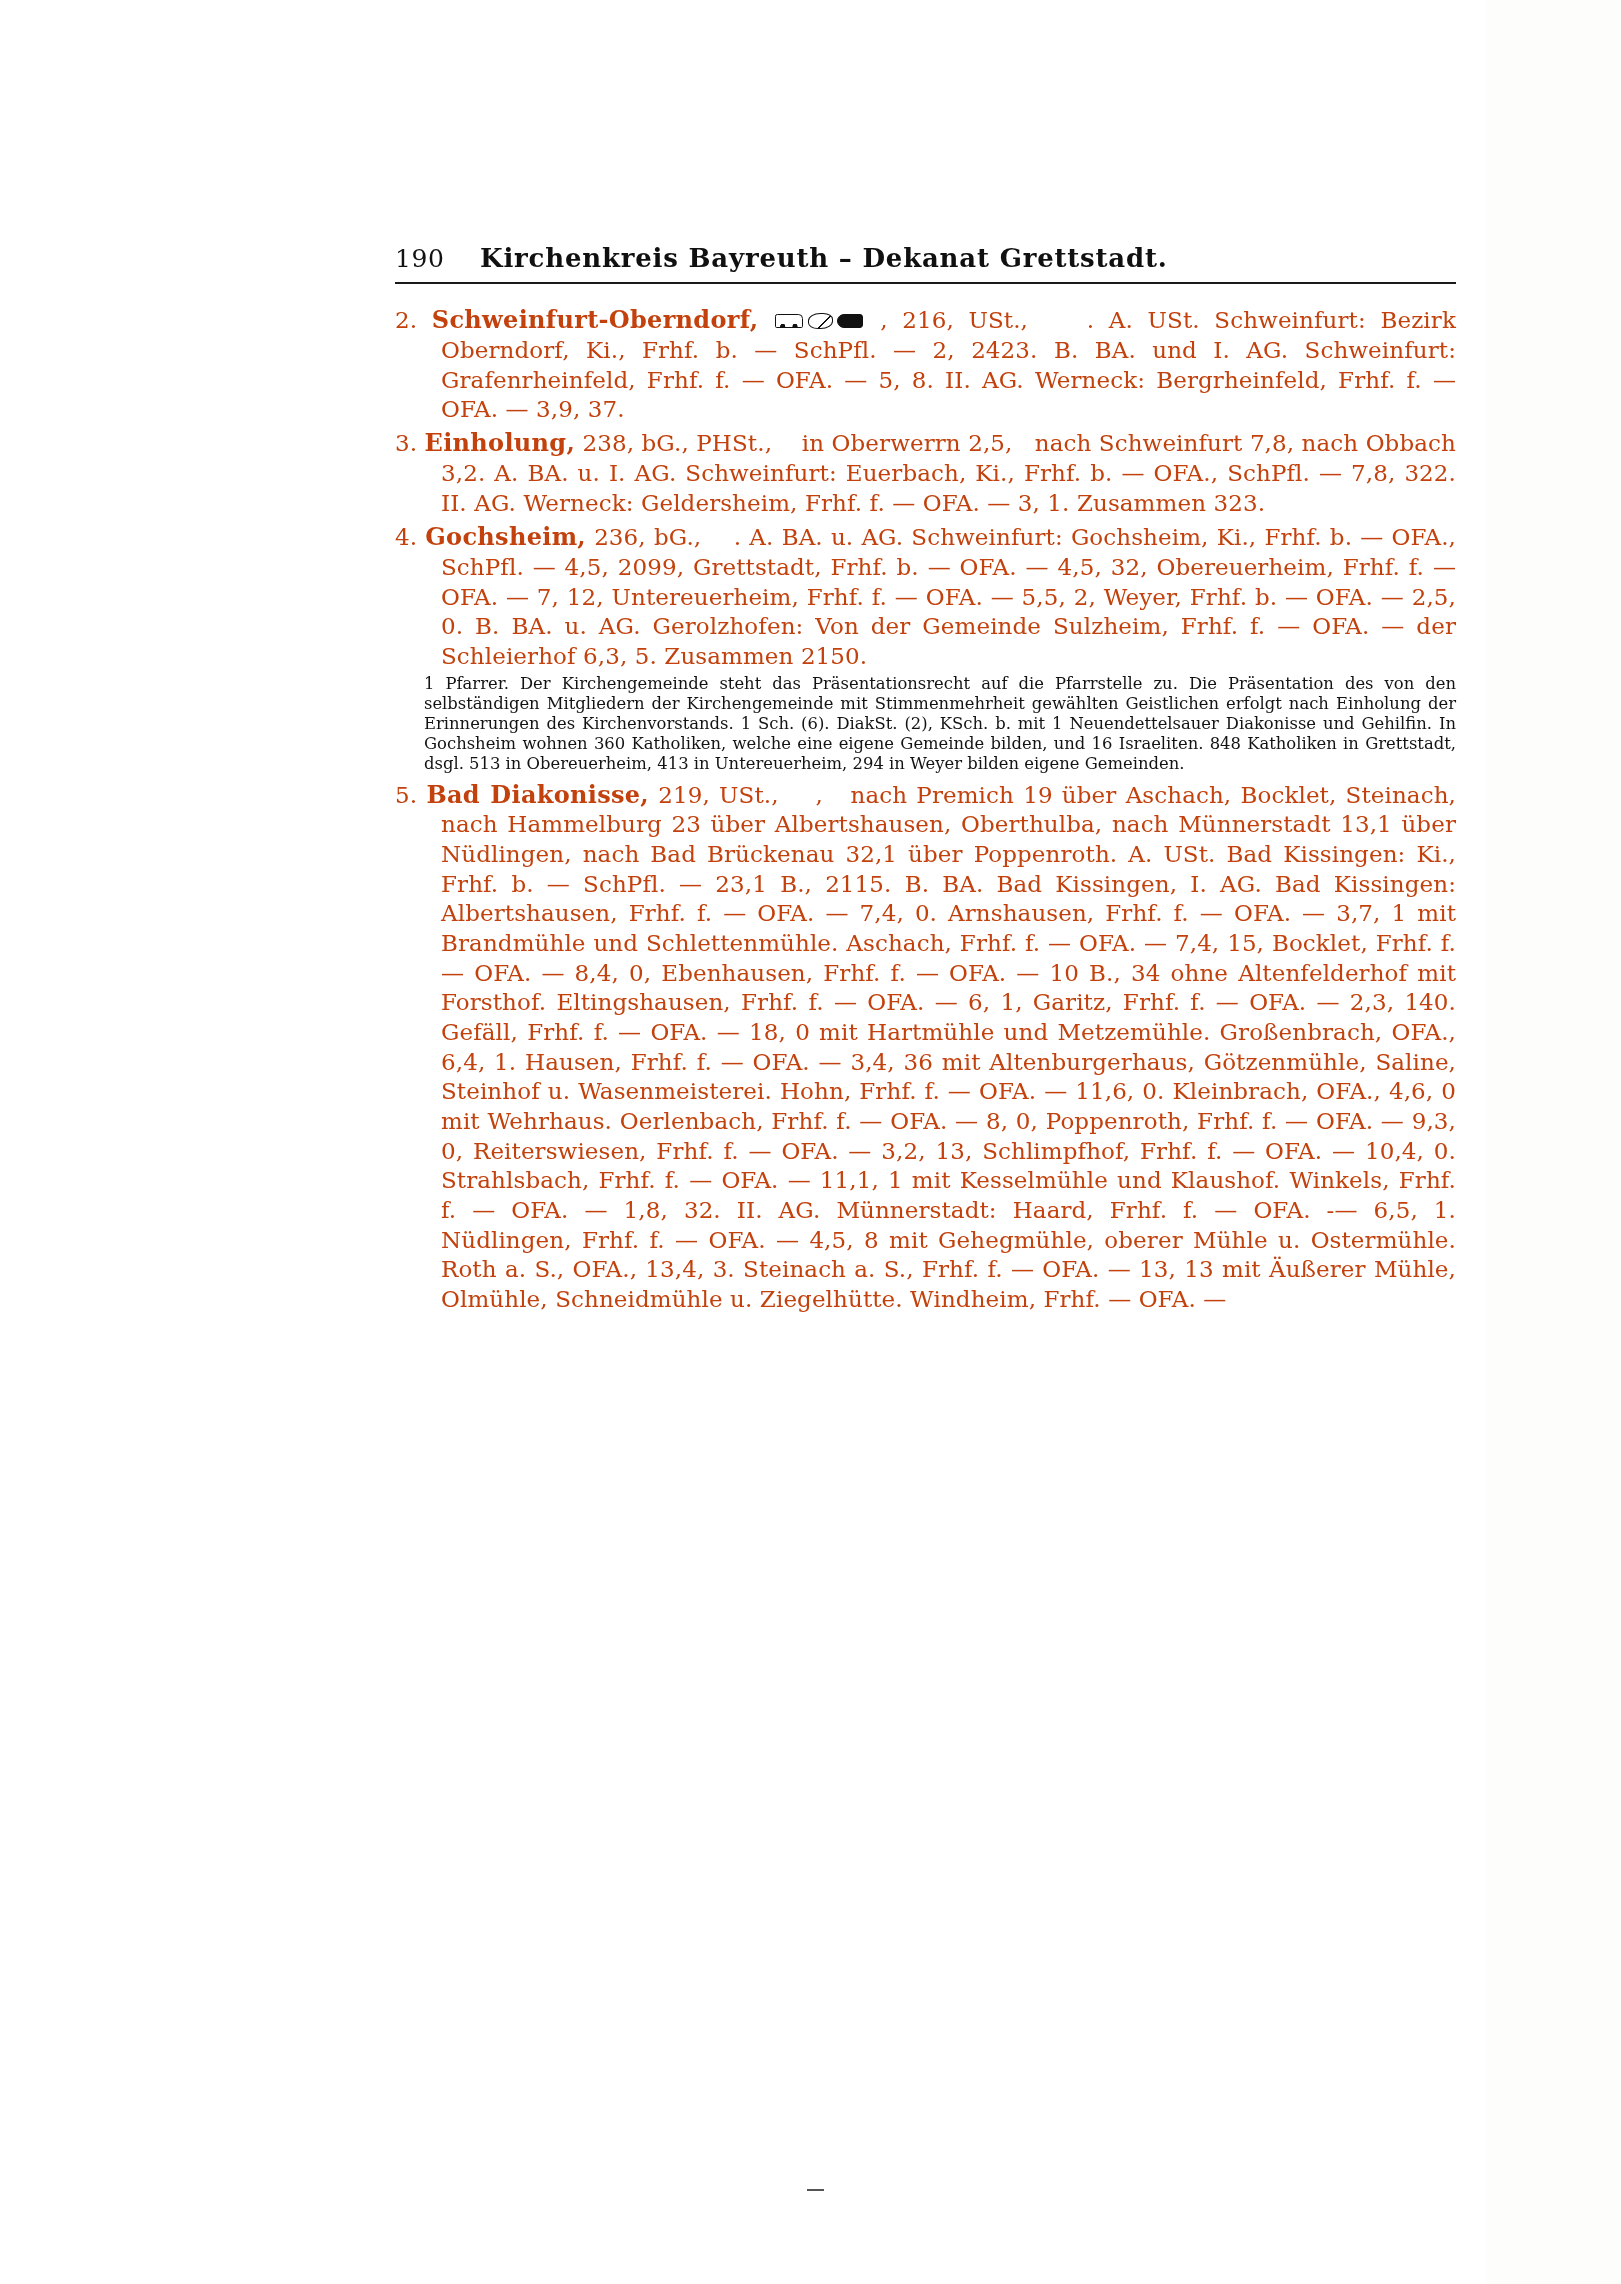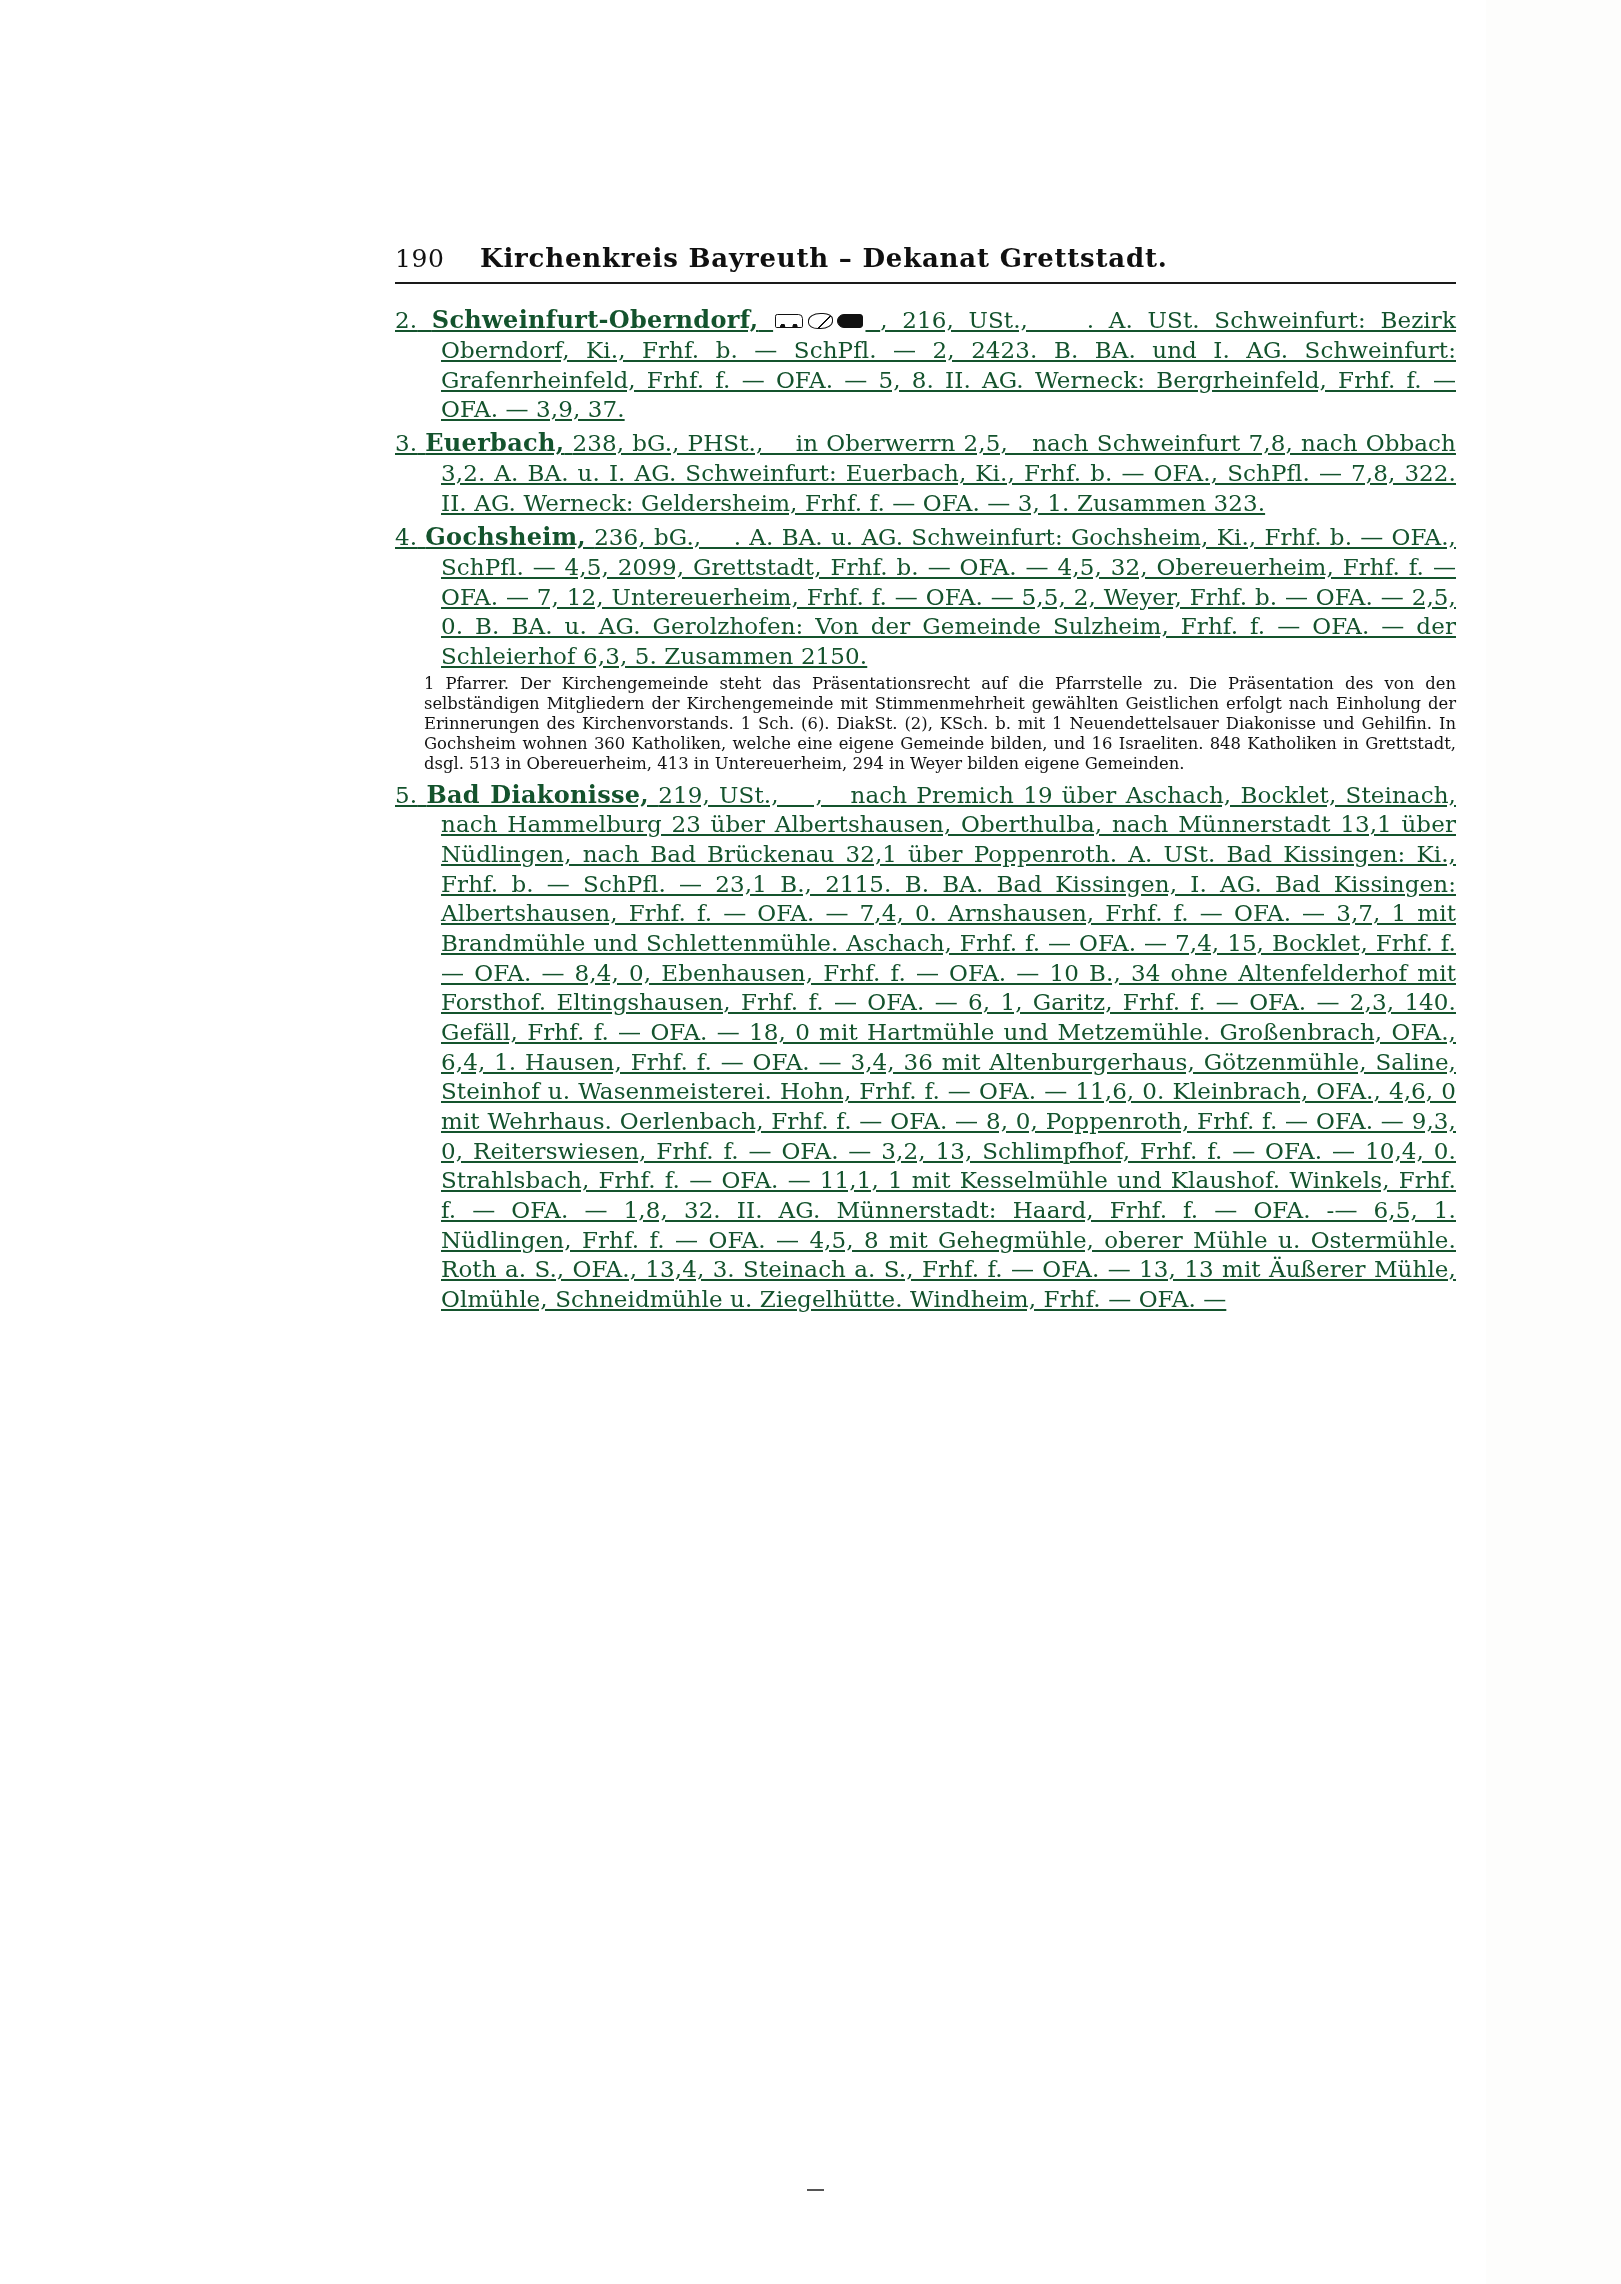--- a/index.html
+++ b/index.html
@@ -65,23 +65,22 @@
   .entry {
     margin-bottom: 3.4px;
   }
   .entry-main {
     font-size: 23px;
     line-height: 1.29;
     text-align: justify;
     text-justify: inter-word;
     padding-left: 46px;
     text-indent: -46px;
-    color: #14532d;
+    color: #c2410c;
     letter-spacing: 0.1px;
-    text-decoration: underline;
   }
   .num {
     font-weight: 400;
   }
   .placename {
     font-weight: 700;
     font-size: 24px;
     letter-spacing: 0.3px;
   }
   .note {
@@ -154,21 +153,21 @@
           <span class="num">2.</span>
           <span class="placename">Schweinfurt-Oberndorf,</span>
           <span class="glyph g-car"></span><span class="glyph g-horn"></span><span class="glyph g-boot"></span>
           <span>, 216, USt., &nbsp;&nbsp;&nbsp;. A. USt. Schweinfurt: Bezirk Oberndorf, Ki., Frhf. b. — SchPfl. — 2, 2423. B. BA. und I. AG. Schweinfurt: Grafenrheinfeld, Frhf. f. — OFA. — 5, 8. II. AG. Werneck: Bergrheinfeld, Frhf. f. — OFA. — 3,9, 37.</span>
         </div>
       </div>
 
       <div class="entry">
         <div class="entry-main">
           <span class="num">3.</span>
-          <span class="placename">Euerbach,</span>
+          <span class="placename">Einholung,</span>
           <span>238, bG., PHSt., &nbsp;&nbsp; in Oberwerrn 2,5, &nbsp; nach Schweinfurt 7,8, nach Obbach 3,2. A. BA. u. I. AG. Schweinfurt: Euerbach, Ki., Frhf. b. — OFA., SchPfl. — 7,8, 322. II. AG. Werneck: Geldersheim, Frhf. f. — OFA. — 3, 1. Zusammen 323.</span>
         </div>
       </div>
 
       <div class="entry">
         <div class="entry-main">
           <span class="num">4.</span>
           <span class="placename">Gochsheim,</span>
           <span>236, bG., &nbsp;&nbsp;&nbsp;. A. BA. u. AG. Schweinfurt: Gochsheim, Ki., Frhf. b. — OFA., SchPfl. — 4,5, 2099, Grettstadt, Frhf. b. — OFA. — 4,5, 32, Obereuerheim, Frhf. f. — OFA. — 7, 12, Untereuerheim, Frhf. f. — OFA. — 5,5, 2, Weyer, Frhf. b. — OFA. — 2,5, 0. B. BA. u. AG. Gerolzhofen: Von der Gemeinde Sulzheim, Frhf. f. — OFA. — der Schleierhof 6,3, 5. Zusammen 2150.</span>
         </div>

